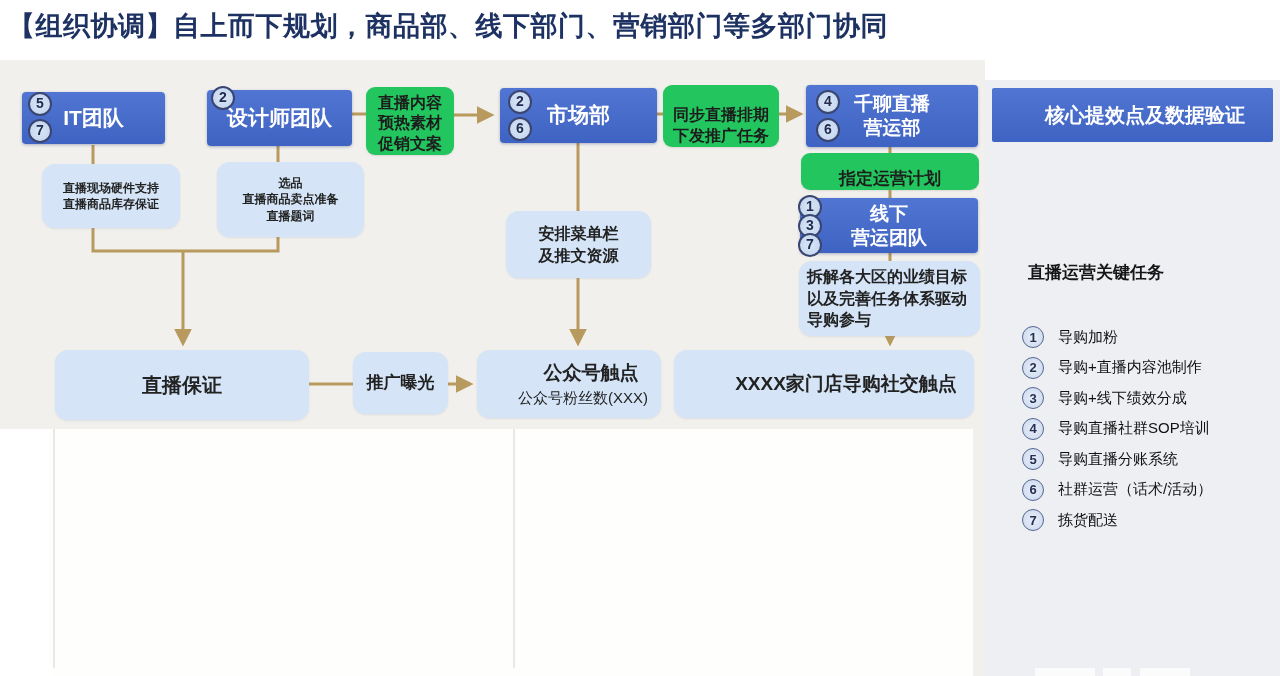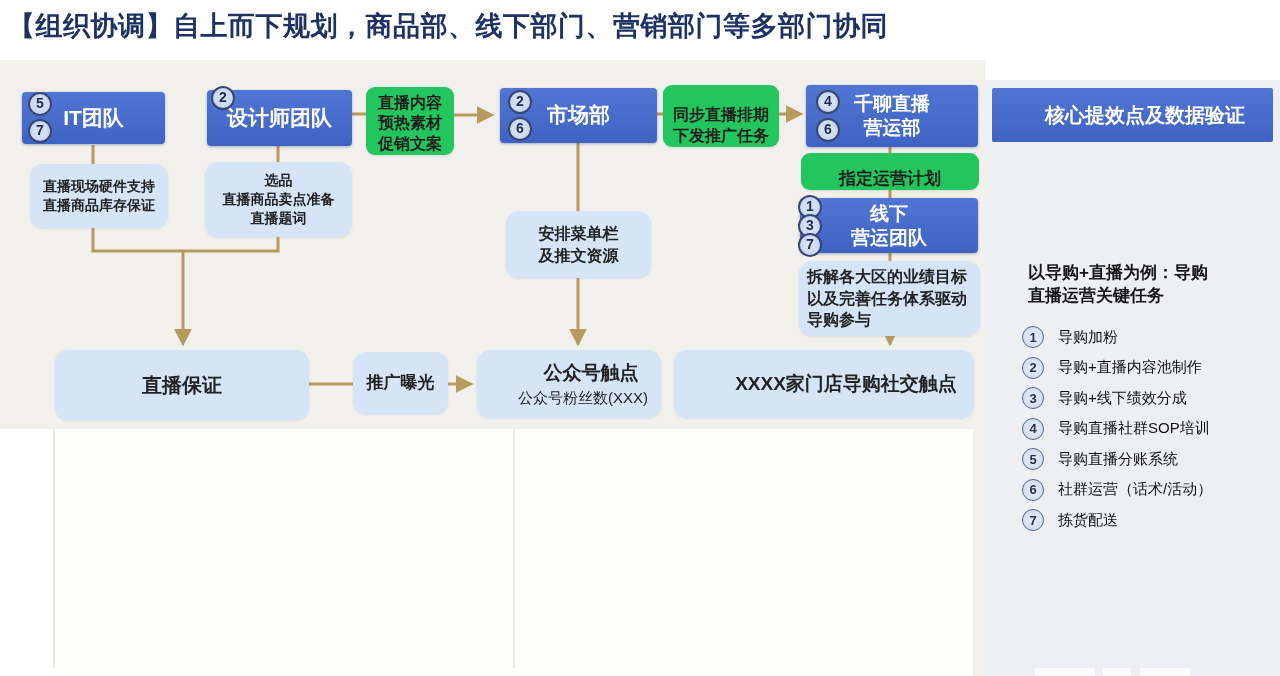--- a/index.html
+++ b/index.html
@@ -42,21 +42,21 @@
   }
   .badge {
     position:absolute; width:24px; height:24px; border-radius:50%;
     background:radial-gradient(#dbe6f6,#bfd2ee);
     border:2px solid #3a466f; color:#222c4e;
     font-size:14px; font-weight:700;
     display:flex; align-items:center; justify-content:center; z-index:3;
   }
   .node-title-lg { font-size:21px; }
   .node-title-md { font-size:19px; }
-  .note-sm { font-size:14px; }
+  .note-sm { font-size:12px;margin-left:12px; }
   .note-md { font-size:16px; }
   .bold-title { font-size:19px; font-weight:800;margin-left:44px; }
   .sub-line { font-size:15px; font-weight:500; margin-top:2px;margin-left:28px; }
 
   #panel-header {
     left:992px; top:88px; width:281px; height:54px;
     background:linear-gradient(#5175d2,#3f63c2); color:#fff;
     font-size:20px; font-weight:800; border-radius:2px;
     display:flex; align-items:center; justify-content:center; z-index:2;padding-left:25px;
   }
@@ -196,21 +196,20 @@
 
 <div class="abs node box-light" style="left:674px;top:350px;width:300px;height:68px">
   <span class="bold-title">XXXX家门店导购社交触点</span>
 </div>
 
 <div class="abs" id="panel-header">
   <span>核心提效点及数据验证</span>
 </div>
 
 <div class="abs" id="panel-intro">
-  <div>以导购+直播为例：导购</div>
   <div>直播运营关键任务</div>
 </div>
 
 <div class="abs" id="task-list">
   <div class="task-row">
     <span class="task-num">1</span>
     <span class="task-label">导购加粉</span>
   </div>
   <div class="task-row">
     <span class="task-num">2</span>

